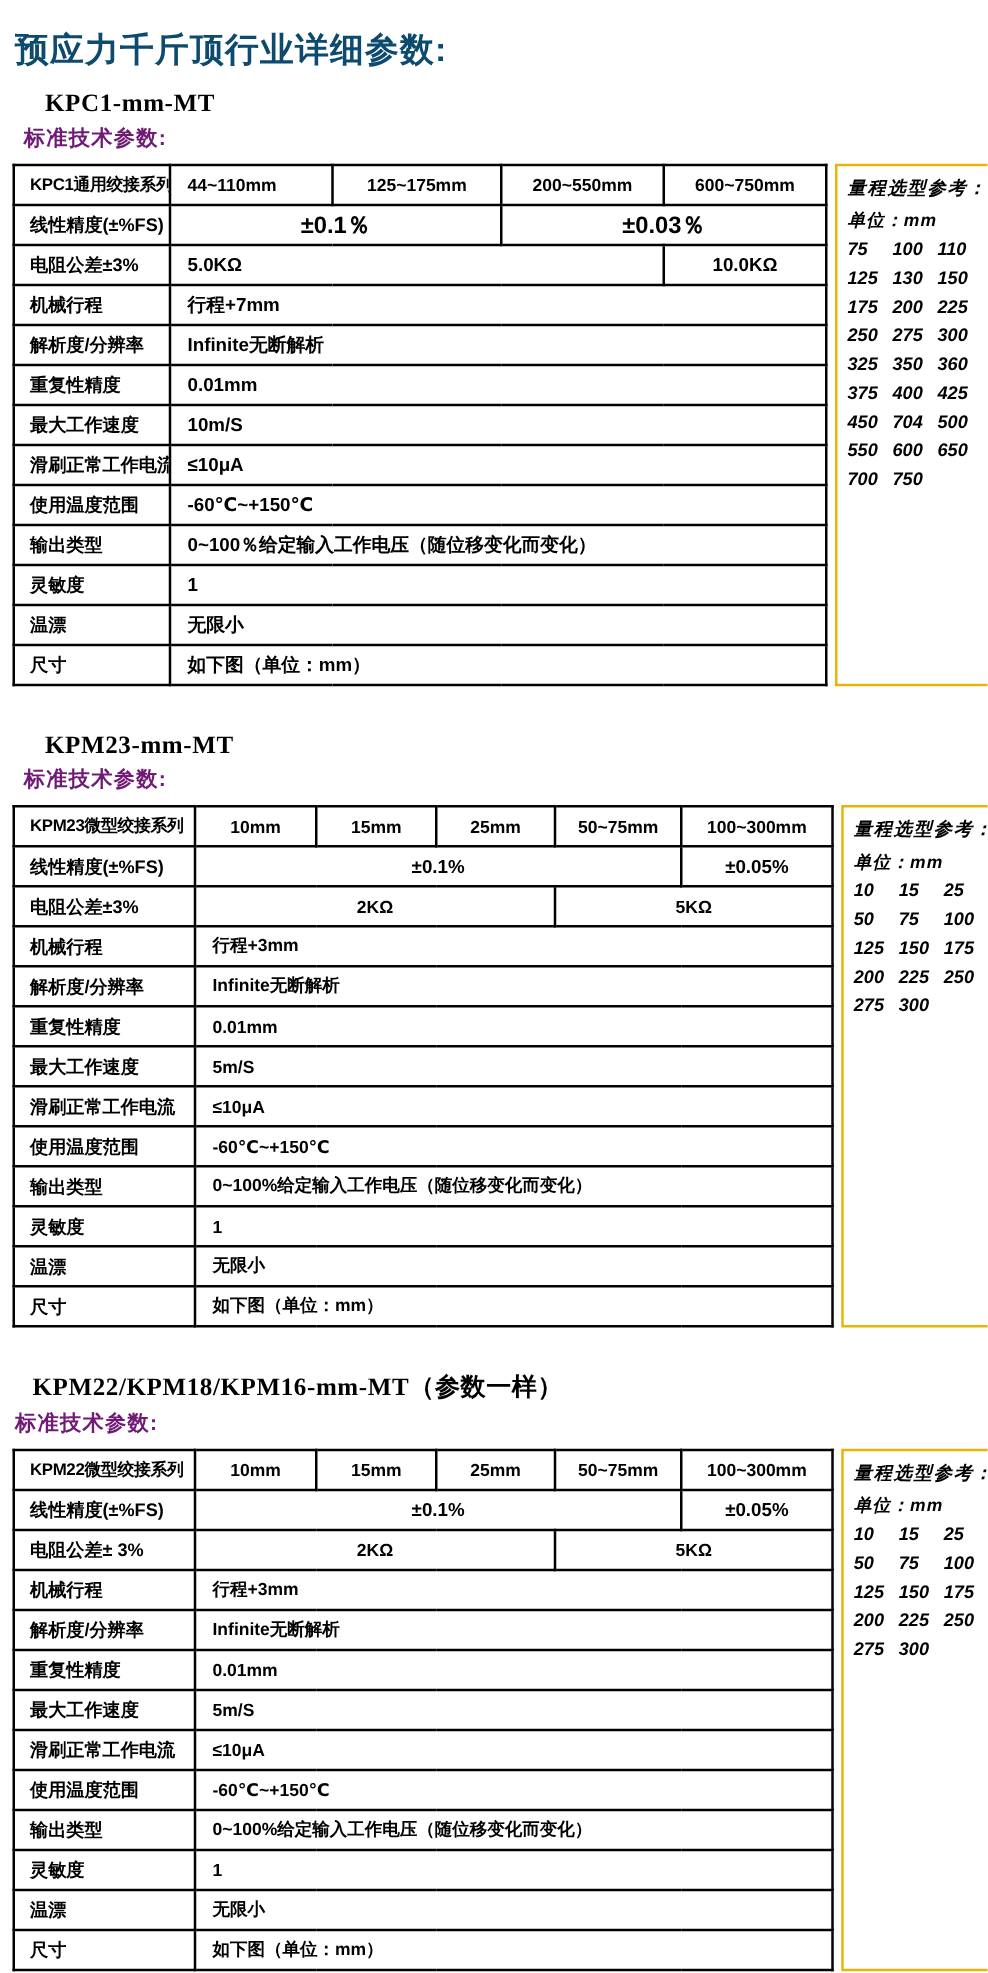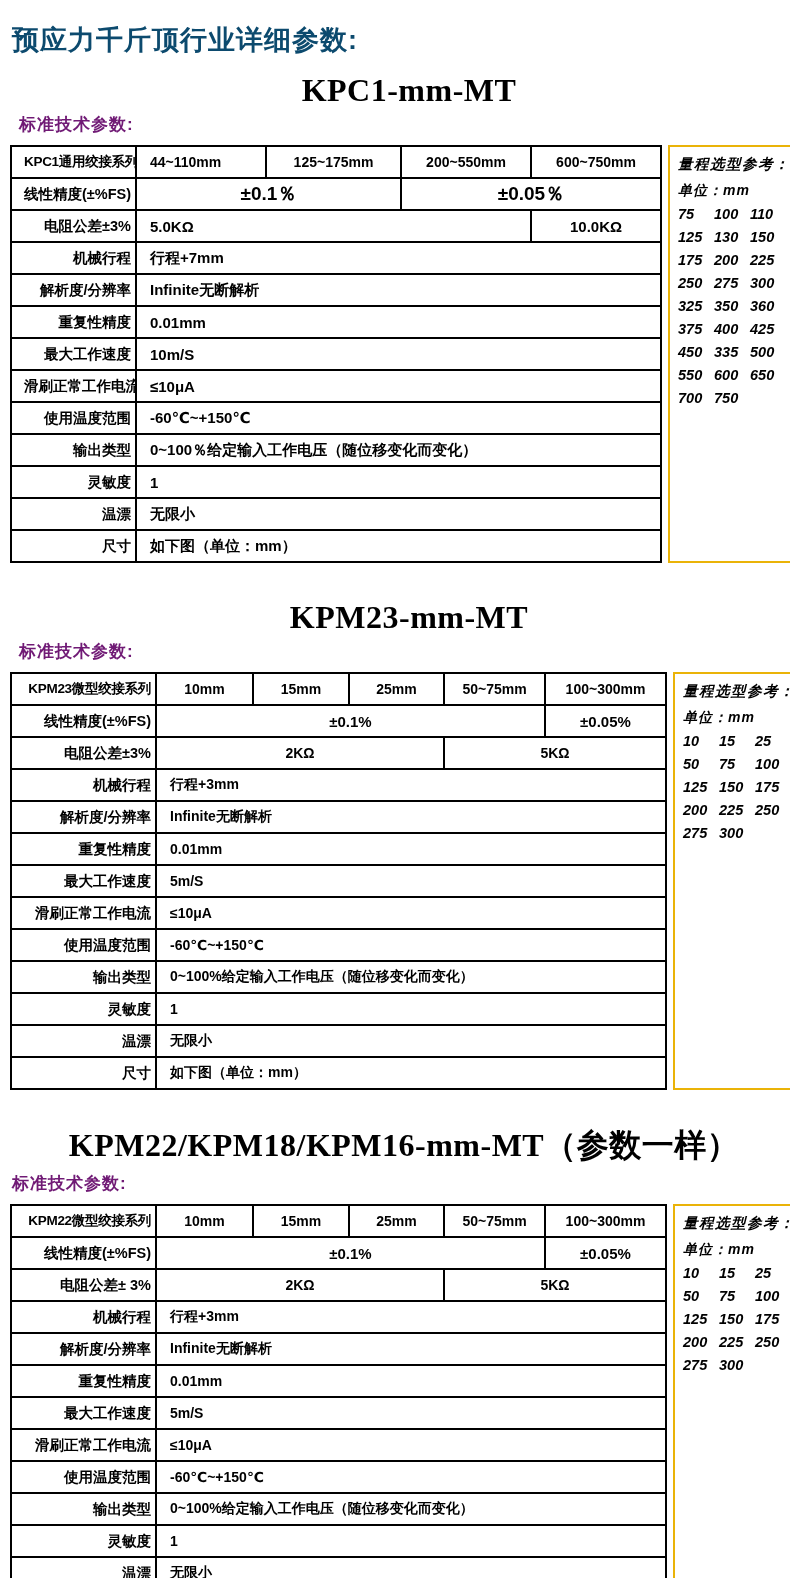--- a/index.html
+++ b/index.html
@@ -17,25 +17,24 @@
     font-weight: bold;
     letter-spacing: 1px;
     margin: 2px 0 14px 2px;
   }
 
   .product-section { margin-bottom: 34px; }
   .product-section:last-child { margin-bottom: 0; }
 
   .model-heading {
     font-family: "Liberation Serif", "DejaVu Serif", serif;
-    font-size: 32px;
+    font-size: 20px;
     font-weight: bold;
     margin: 0 0 4px 26px;
     letter-spacing: 0.5px;
-    text-align: center;
   }
   .section-1 .model-heading { margin-top: 36px; }
   .section-2 .model-heading { margin-top: 28px; margin-left: 16px; }
 
   .params-subheading {
     color: #701a75;
     font-size: 17px;
     font-weight: bold;
     margin: 0 0 9px 9px;
     letter-spacing: 1px;
@@ -52,21 +51,21 @@
   .params-table td {
     border: 2px solid #000;
     height: 30px;
     font-weight: bold;
     font-size: 14px;
     padding: 0 4px;
     vertical-align: middle;
     overflow: hidden;
     white-space: nowrap;
   }
-  .params-table .row-label { text-align: right; padding-left: 12px; font-size: 14.5px; }
+  .params-table .row-label { text-align: left; padding-left: 12px; font-size: 14.5px; }
   .params-table .series-label { font-size: 13.5px; letter-spacing: -0.3px; }
   .cell-left { text-align: left; padding-left: 13px !important; }
   .cell-center { text-align: center; }
   .section-0 .value-cell { font-size: 15px; }
   .section-0 tr.precision-row .value-cell { font-size: 19px; }
   .section-1 tr.precision-row .value-cell,
   .section-2 tr.precision-row .value-cell { font-size: 15px; }
 
   .range-sidebar {
     border: 2px solid #eab308;
@@ -103,21 +102,21 @@
               <tr>
                 <td class="row-label series-label">KPC1通用绞接系列</td>
                 <td class="col-header cell-left">44~110mm</td>
                 <td class="col-header cell-center">125~175mm</td>
                 <td class="col-header cell-center">200~550mm</td>
                 <td class="col-header cell-center">600~750mm</td>
               </tr>
               <tr class="precision-row">
                 <td class="row-label">线性精度(±%FS)</td>
                 <td class="value-cell cell-center" colspan="2">±0.1％</td>
-                <td class="value-cell cell-center" colspan="2">±0.05％</td>
+                <td class="value-cell cell-center" colspan="2">±0.03％</td>
               </tr>
               <tr>
                 <td class="row-label">电阻公差±3%</td>
                 <td class="value-cell cell-left" colspan="3">5.0KΩ</td>
                 <td class="value-cell cell-center" colspan="1">10.0KΩ</td>
               </tr>
               <tr>
                 <td class="row-label">机械行程</td>
                 <td class="value-cell cell-left" colspan="4">行程+7mm</td>
               </tr>
@@ -188,21 +187,21 @@
                 <span>350</span>
                 <span>360</span>
               </div>
               <div class="sidebar-row">
                 <span>375</span>
                 <span>400</span>
                 <span>425</span>
               </div>
               <div class="sidebar-row">
                 <span>450</span>
-                <span>335</span>
+                <span>704</span>
                 <span>500</span>
               </div>
               <div class="sidebar-row">
                 <span>550</span>
                 <span>600</span>
                 <span>650</span>
               </div>
               <div class="sidebar-row">
                 <span>700</span>
                 <span>750</span>

